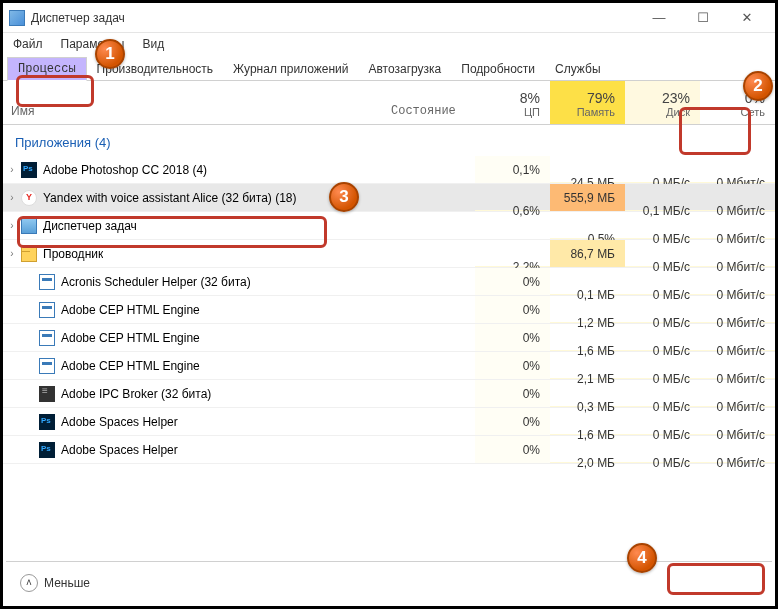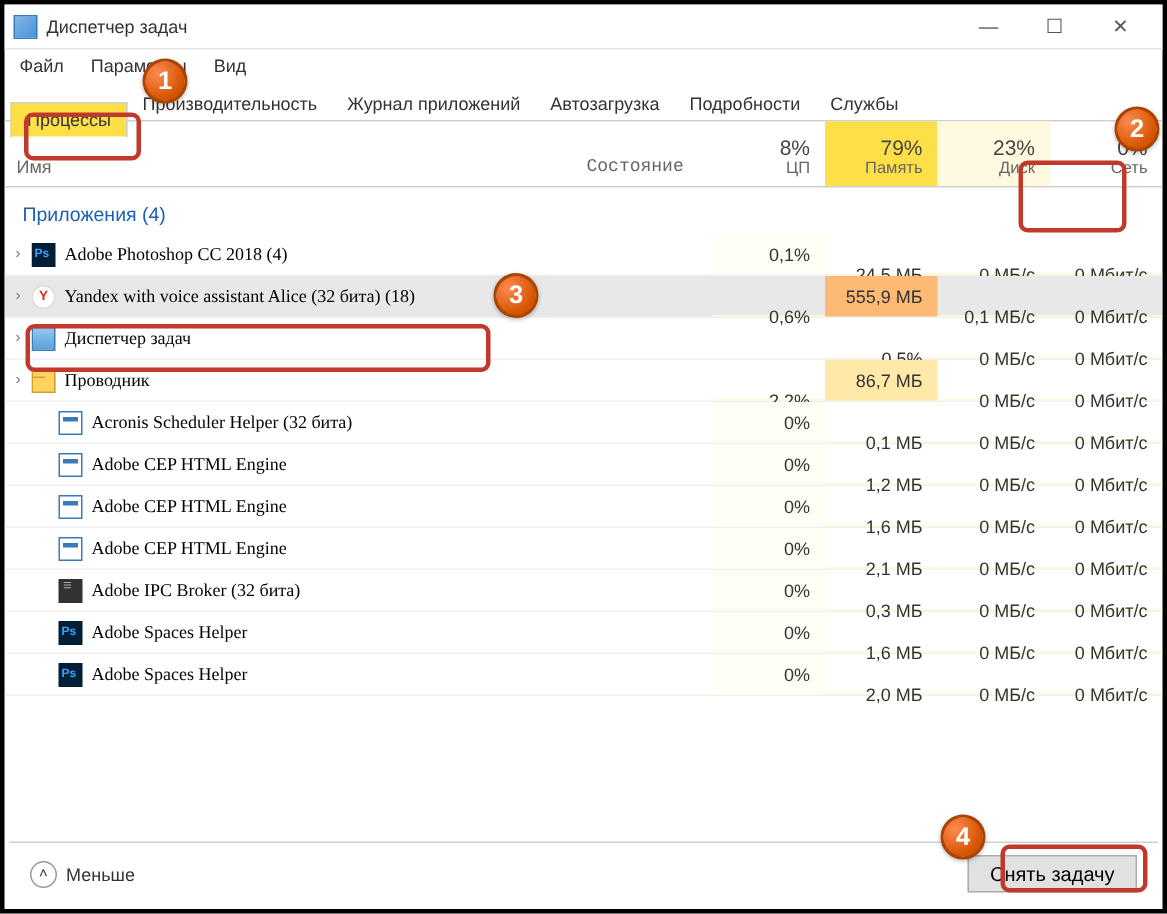--- a/index.html
+++ b/index.html
@@ -55,23 +55,24 @@
   }
   .tab {
     padding: 4px 10px;
     cursor:pointer;
     color:#333;
     white-space: nowrap;
   }
   .tab.active {
     border: 1px solid #d0d0d0;
     border-bottom: 1px solid #fff;
-    background: #fde047;
+    background: #c4b5fd;
     position: relative;
-    top: 12px;
+    top: 1px;
+    font-family: Liberation Mono, monospace;
   }
   .headers {
     display:flex;
     height: 44px;
     border-bottom: 1px solid #d0d0d0;
     align-items: stretch;
   }
   .col-name { flex: 1; display:flex; align-items:flex-end; padding: 0 8px 6px; color:#666; }
   .col-state { width: 90px; display:flex; align-items:flex-end; padding: 0 6px 6px; color:#666;font-family:Liberation Mono, monospace; }
   .col-metric {
@@ -108,21 +109,21 @@
     cursor:pointer;
     font-size: 10px;
   }
   .row .name {
     flex: 1;
     display:flex; align-items:center;
     gap: 6px;
     padding-right: 4px;
     overflow:hidden; white-space:nowrap;
   }
-  .row .name .txt { overflow:hidden; text-overflow:ellipsis;font-family:Liberation Serif, serif; }
+  .row .name .txt { overflow:hidden; text-overflow:ellipsis; }
   .row .state { width: 90px; }
   .row .cell {
     width: 75px;
     display:flex; align-items:center; justify-content:flex-end;
     padding-right: 10px;
     color:#333;
   }
   .row .cell.h0 { background:#fffef5; }
   .row .cell.h1 { background:#fff9d8;margin-top:26px; }
   .row .cell.h2 { background:#ffe9a8; }
@@ -378,21 +379,20 @@
       <div class="cell h1">0 МБ/с</div>
       <div class="cell h1">0 Мбит/с</div>
     </div>
   </div>
 
 <div class="footer">
   <div class="less-btn">
     <span class="circle">˄</span>
     <span>Меньше</span>
   </div>
-  <button class="end-task">Снять задачу</button>
 </div>
 
 <div class="callout" style="left:13px; top:72px; width:78px; height:32px;"></div>
 <div class="badge" style="left:92px; top:36px;">1</div>
 
 <div class="callout" style="left:676px; top:104px; width:72px; height:48px;"></div>
 <div class="badge" style="left:740px; top:68px;">2</div>
 
 <div class="callout" style="left:14px; top:213px; width:310px; height:32px;"></div>
 <div class="badge" style="left:326px; top:179px;">3</div>

